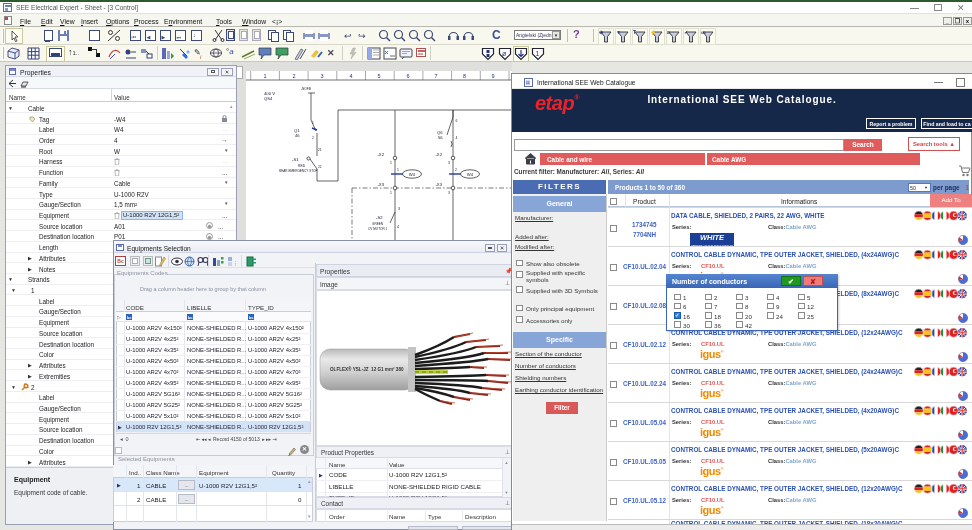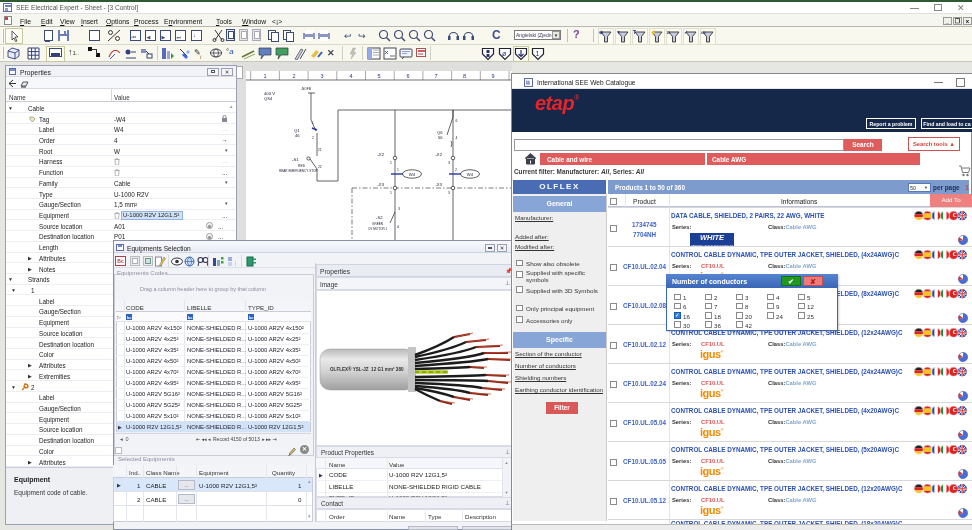--- a/index.html
+++ b/index.html
@@ -732,39 +732,40 @@
 <div class="a" style="left:462px;top:526px;width:50px;height:4px;background:#e4e5ea;border:1px solid #b5b9c8;"></div>
 <div class="a" style="left:511px;top:73px;width:461px;height:457px;background:#fff;border:1px solid #8a8a8a;"></div>
 <div class="a" style="left:512px;top:74px;width:460px;height:15px;background:#fff;border-bottom:1px solid #e8e8e8;"></div>
 <div class="a" style="left:524px;top:77.5px;width:9px;height:9px;border:1px solid #5a6bb0;background:#fff;"></div>
 <div class="a" style="left:525.5px;top:79px;font-size:5px;color:#5a6bb0;">▦</div>
 <div class="a" style="left:537px;top:79px;font-size:6.6px;color:#222;">International SEE Web Catalogue</div>
 <div class="a" style="left:934px;top:81.5px;width:9px;height:1.5px;background:#777;"></div>
 <div class="a" style="left:956px;top:77.5px;width:9px;height:9px;border:1.5px solid #777;"></div>
 <div class="a" style="left:512px;top:89px;width:460px;height:43px;background:#16284a;"></div>
 <div class="a" style="left:535px;top:92px;font-size:20px;font-weight:bold;font-style:italic;color:#e8232a;letter-spacing:-0.5px;">etap<span style="font-size:7px;vertical-align:10px;">®</span></div>
+<div class="a" style="left:512px;top:94px;width:460px;text-align:center;font-size:10px;font-weight:bold;letter-spacing:0.9px;color:#fff;">International SEE Web Catalogue.</div>
 <div class="a" style="left:866px;top:118px;width:50px;height:11px;border:1px solid #fff;text-align:center;font-size:5.2px;color:#fff;line-height:10px;font-weight:bold;">Report a problem</div>
 <div class="a" style="left:921px;top:118px;width:51px;height:11px;border-top:1px solid #fff;border-bottom:1px solid #fff;border-left:1px solid #fff;text-align:center;font-size:5.2px;color:#fff;line-height:10px;font-weight:bold;">Find and load to ca</div>
 <div class="a" style="left:514px;top:139px;width:330px;height:12px;background:#fff;border:1px solid #9a9a9a;"></div>
 <div class="a" style="left:844px;top:139px;width:38px;height:12px;background:#e05b5b;text-align:center;font-size:6.5px;color:#fff;line-height:12px;font-weight:bold;">Search</div>
 <div class="a" style="left:908px;top:137px;width:52px;height:14px;background:#fff;border:1px solid #d05050;text-align:center;font-size:5.8px;color:#d04545;line-height:13px;font-weight:bold;">Search tools ▲</div>
 <svg class="a" style="left:524px;top:152px" width="13" height="13" viewBox="0 0 13 13">
       <path d="M1,6.5 L6.5,1.5 L12,6.5 M2.5,6 V12 H10.5 V6 M5.5,12 V8 H7.5 V12" fill="#3a3f4a" stroke="#3a3f4a" stroke-width="1"></path>
     </svg>
 <div class="a" style="left:540px;top:153px;width:165px;height:12px;background:#e05b5b;"></div>
 <div class="a" style="left:547px;top:156px;font-size:6.4px;font-weight:bold;color:#fff;">Cable and wire</div>
 <div class="a" style="left:707px;top:153px;width:213px;height:12px;background:#e05b5b;"></div>
 <div class="a" style="left:712px;top:156px;font-size:6.4px;font-weight:bold;color:#fff;">Cable AWG</div>
 <div class="a" style="left:514px;top:168px;font-size:6.4px;font-weight:bold;color:#3a3a3a;">Current filter: Manufacturer: <i>All</i>, Series: <i>All</i></div>
 <svg class="a" style="left:958px;top:165px" width="13" height="12" viewBox="0 0 13 12">
       <path d="M1,1 H3 L4.5,7.5 H10.5 L12,3 H4" fill="none" stroke="#777" stroke-width="1"></path>
       <circle cx="5.5" cy="10" r="1.2" fill="#777"></circle>
       <circle cx="9.5" cy="10" r="1.2" fill="#777"></circle>
     </svg>
-<div class="a" style="left:513px;top:180px;width:93px;height:14px;background:#4a6cb3;text-align:center;font-size:8px;font-weight:bold;color:#fff;letter-spacing:1.5px;line-height:14px;">OLFLEX</div>
+<div class="a" style="left:513px;top:180px;width:93px;height:14px;background:#4a6cb3;text-align:center;font-size:8px;font-weight:bold;color:#fff;letter-spacing:1.5px;line-height:14px;">FILTERS</div>
 <div class="a" style="left:608px;top:180px;width:361px;height:14px;background:#7e9bce;"></div>
 <div class="a" style="left:615px;top:183.5px;font-size:6.4px;font-weight:bold;color:#fff;">Products 1 to 50 of 360</div>
 <div class="a" style="left:908px;top:182.5px;width:23px;height:9.5px;background:#fff;border:1px solid #5577bb;"></div>
 <div class="a" style="left:910px;top:184.5px;font-size:5.5px;color:#333;">50</div>
 <div class="a" style="left:924px;top:184.5px;font-size:4px;color:#335;">▼</div>
 <div class="a" style="left:933px;top:184px;font-size:6.4px;font-weight:bold;color:#1a2d5a;">per page</div>
 <div class="a" style="left:965px;top:183px;font-size:7.5px;font-weight:bold;color:#e04545;">1</div>
 <div class="a" style="left:513px;top:194px;width:94px;height:327px;background:#efefef;border-right:1px solid #cccccc;"></div>
 <div class="a" style="left:513px;top:196px;width:93px;height:16px;background:#88a5d8;text-align:center;font-size:7px;font-weight:bold;color:#fff;line-height:15px;">General</div>
 <div class="a" style="left:515px;top:214px;font-size:6.2px;color:#333;text-decoration:underline;">Manufacturer:</div>

